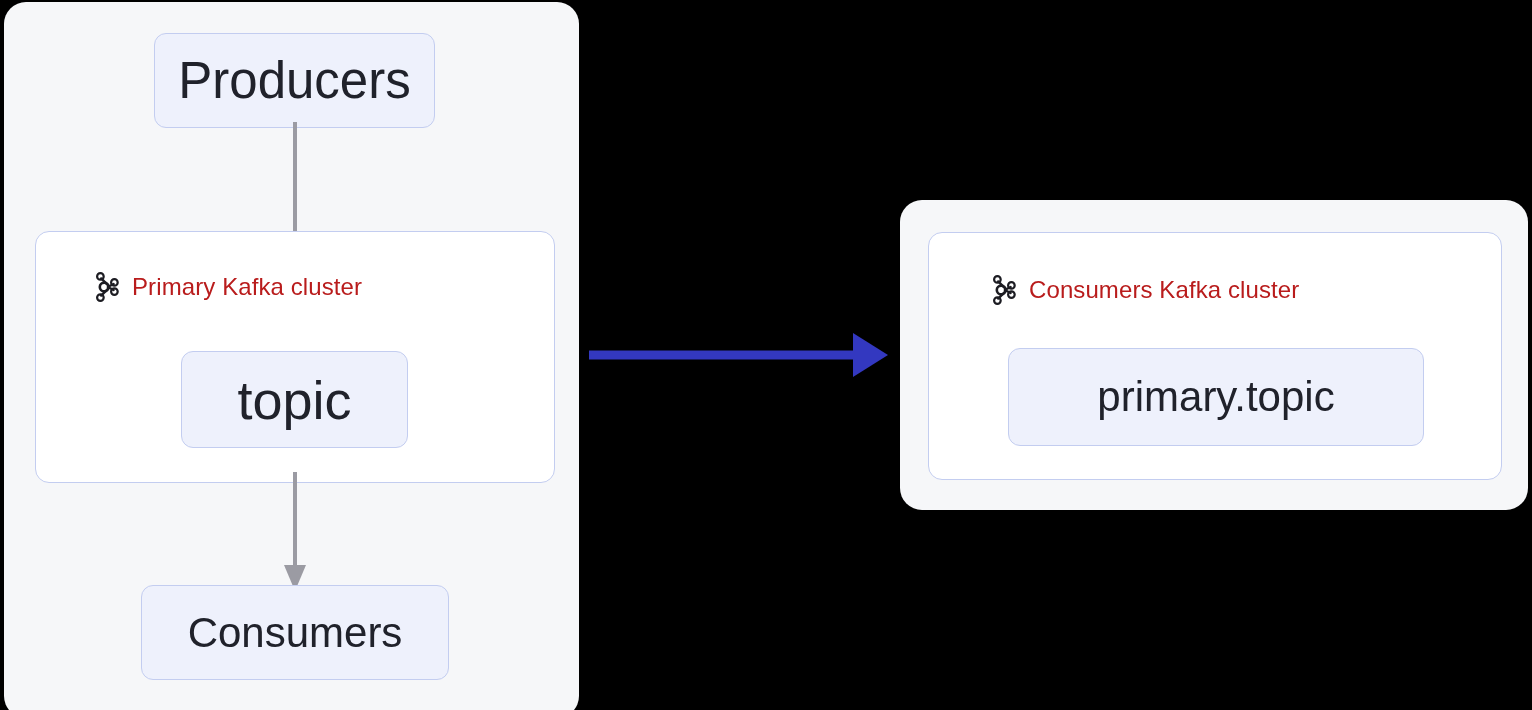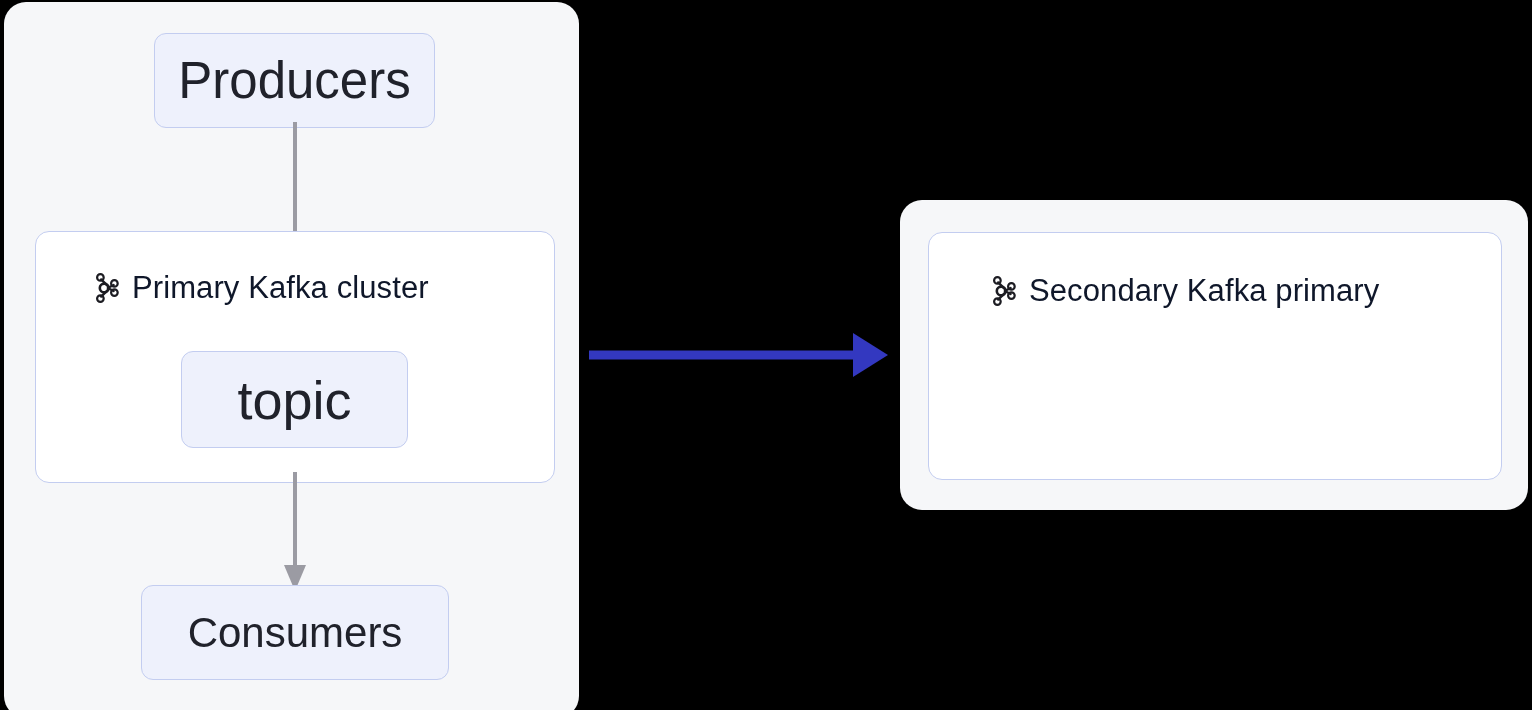--- a/index.html
+++ b/index.html
@@ -60,22 +60,22 @@
     position: absolute;
     display: flex;
     align-items: center;
     gap: 12px;
     white-space: nowrap;
   }
   #primary-cluster-header { left: 58px; top: 40px; }
   #secondary-cluster-header { left: 62px; top: 42px; }
 
   .cluster-title {
-    font-size: 31px;
-    color: #0f172a;
+    font-size: 24px;
+    color: #b91c1c;
     letter-spacing: 0.1px;
     line-height: 1;
   }
   .kafka-icon {
     width: 26px;
     height: 30px;
     display: block;
     flex: none;
   }
 
@@ -183,19 +183,22 @@
     <div class="cluster-box" id="secondary-cluster-box">
       <div class="cluster-header" id="secondary-cluster-header">
         <svg class="kafka-icon" viewBox="0 0 26 30">
           <path d="M7.2 6.4 L13.4 12.6 M7.2 23.6 L13.4 17.4 M13.8 15 L19.6 12.0 M13.8 15 L19.6 18.0" stroke="#1c1c22" stroke-width="2.4" fill="none" stroke-linecap="round"></path>
           <circle cx="6.4" cy="4.4" r="3.3" fill="none" stroke="#1c1c22" stroke-width="2.2"></circle>
           <circle cx="6.4" cy="25.6" r="3.3" fill="none" stroke="#1c1c22" stroke-width="2.2"></circle>
           <circle cx="20.4" cy="10.4" r="3.3" fill="none" stroke="#1c1c22" stroke-width="2.2"></circle>
           <circle cx="20.4" cy="19.6" r="3.3" fill="none" stroke="#1c1c22" stroke-width="2.2"></circle>
           <circle cx="10.2" cy="15.0" r="4.4" fill="none" stroke="#1c1c22" stroke-width="2.6"></circle>
         </svg>
-        <span class="cluster-title">Secondary Kafka primary</span>
+        <span class="cluster-title">Consumers Kafka cluster</span>
       </div>
     </div>
 
+    <div class="node" id="node-primary-topic" style="left:108px; top:148px;">
+      <span>primary.topic</span>
+    </div>
   </div>
 
 </div>
 
 </body></html>

